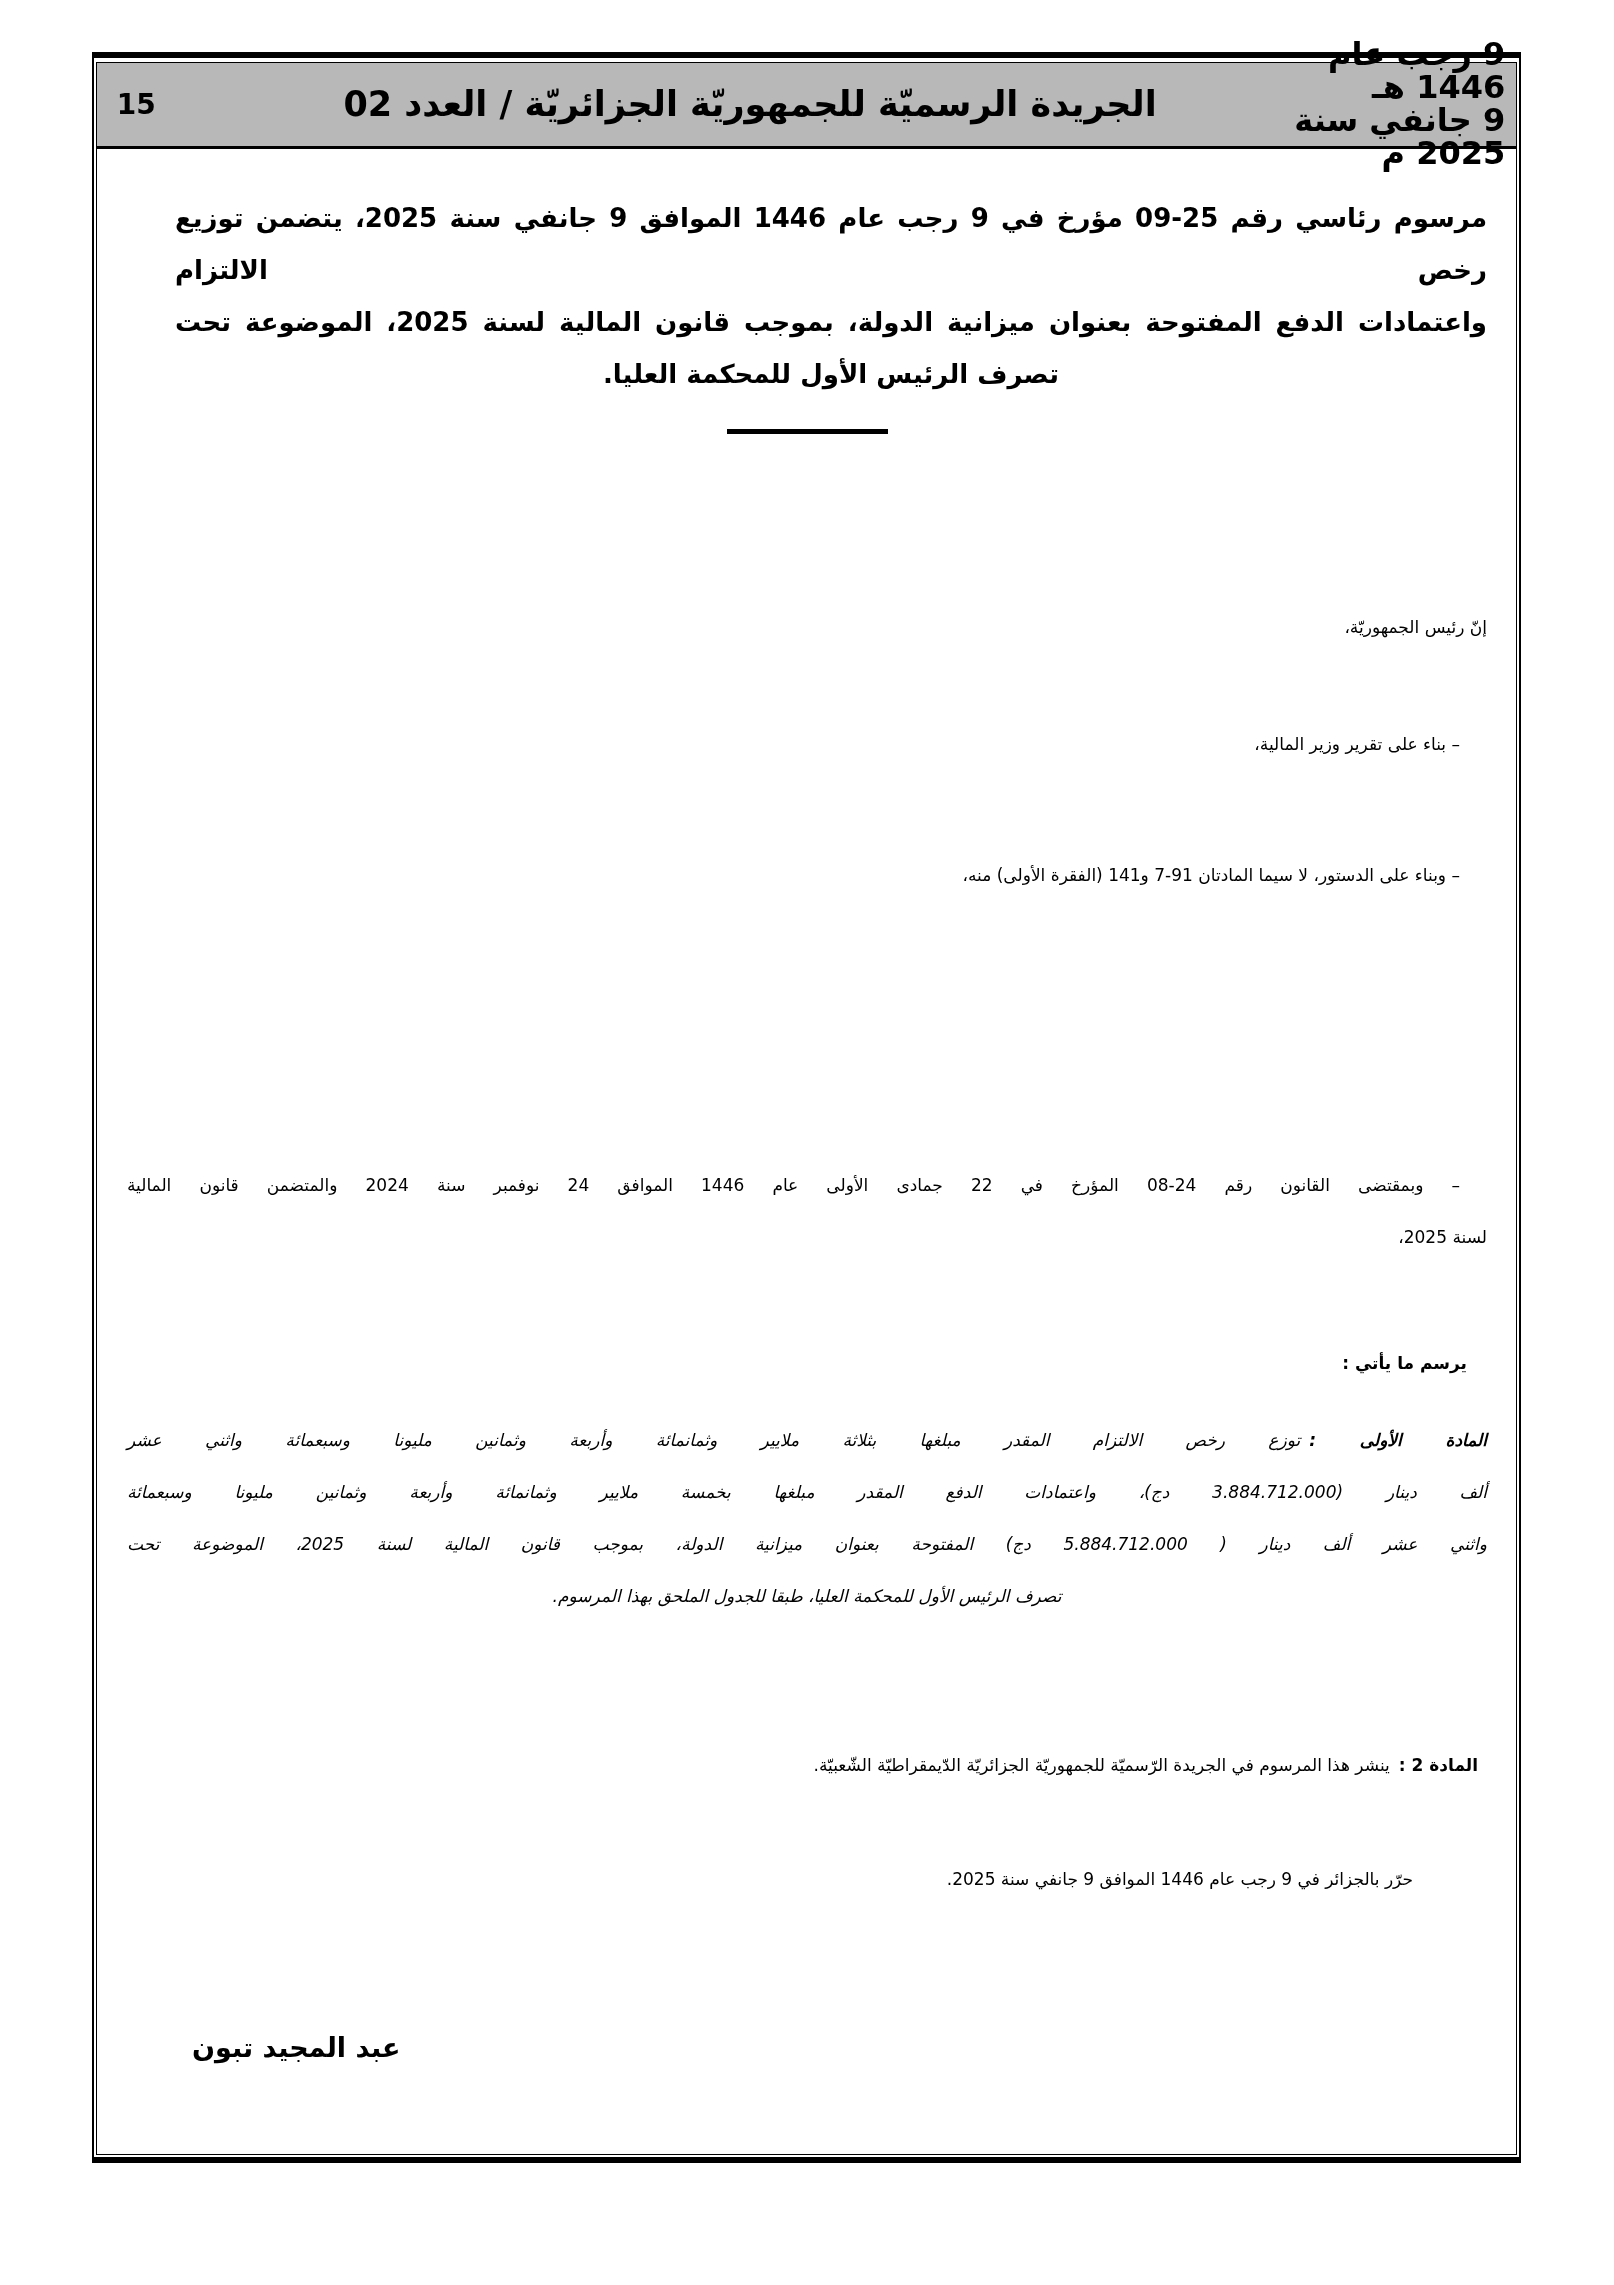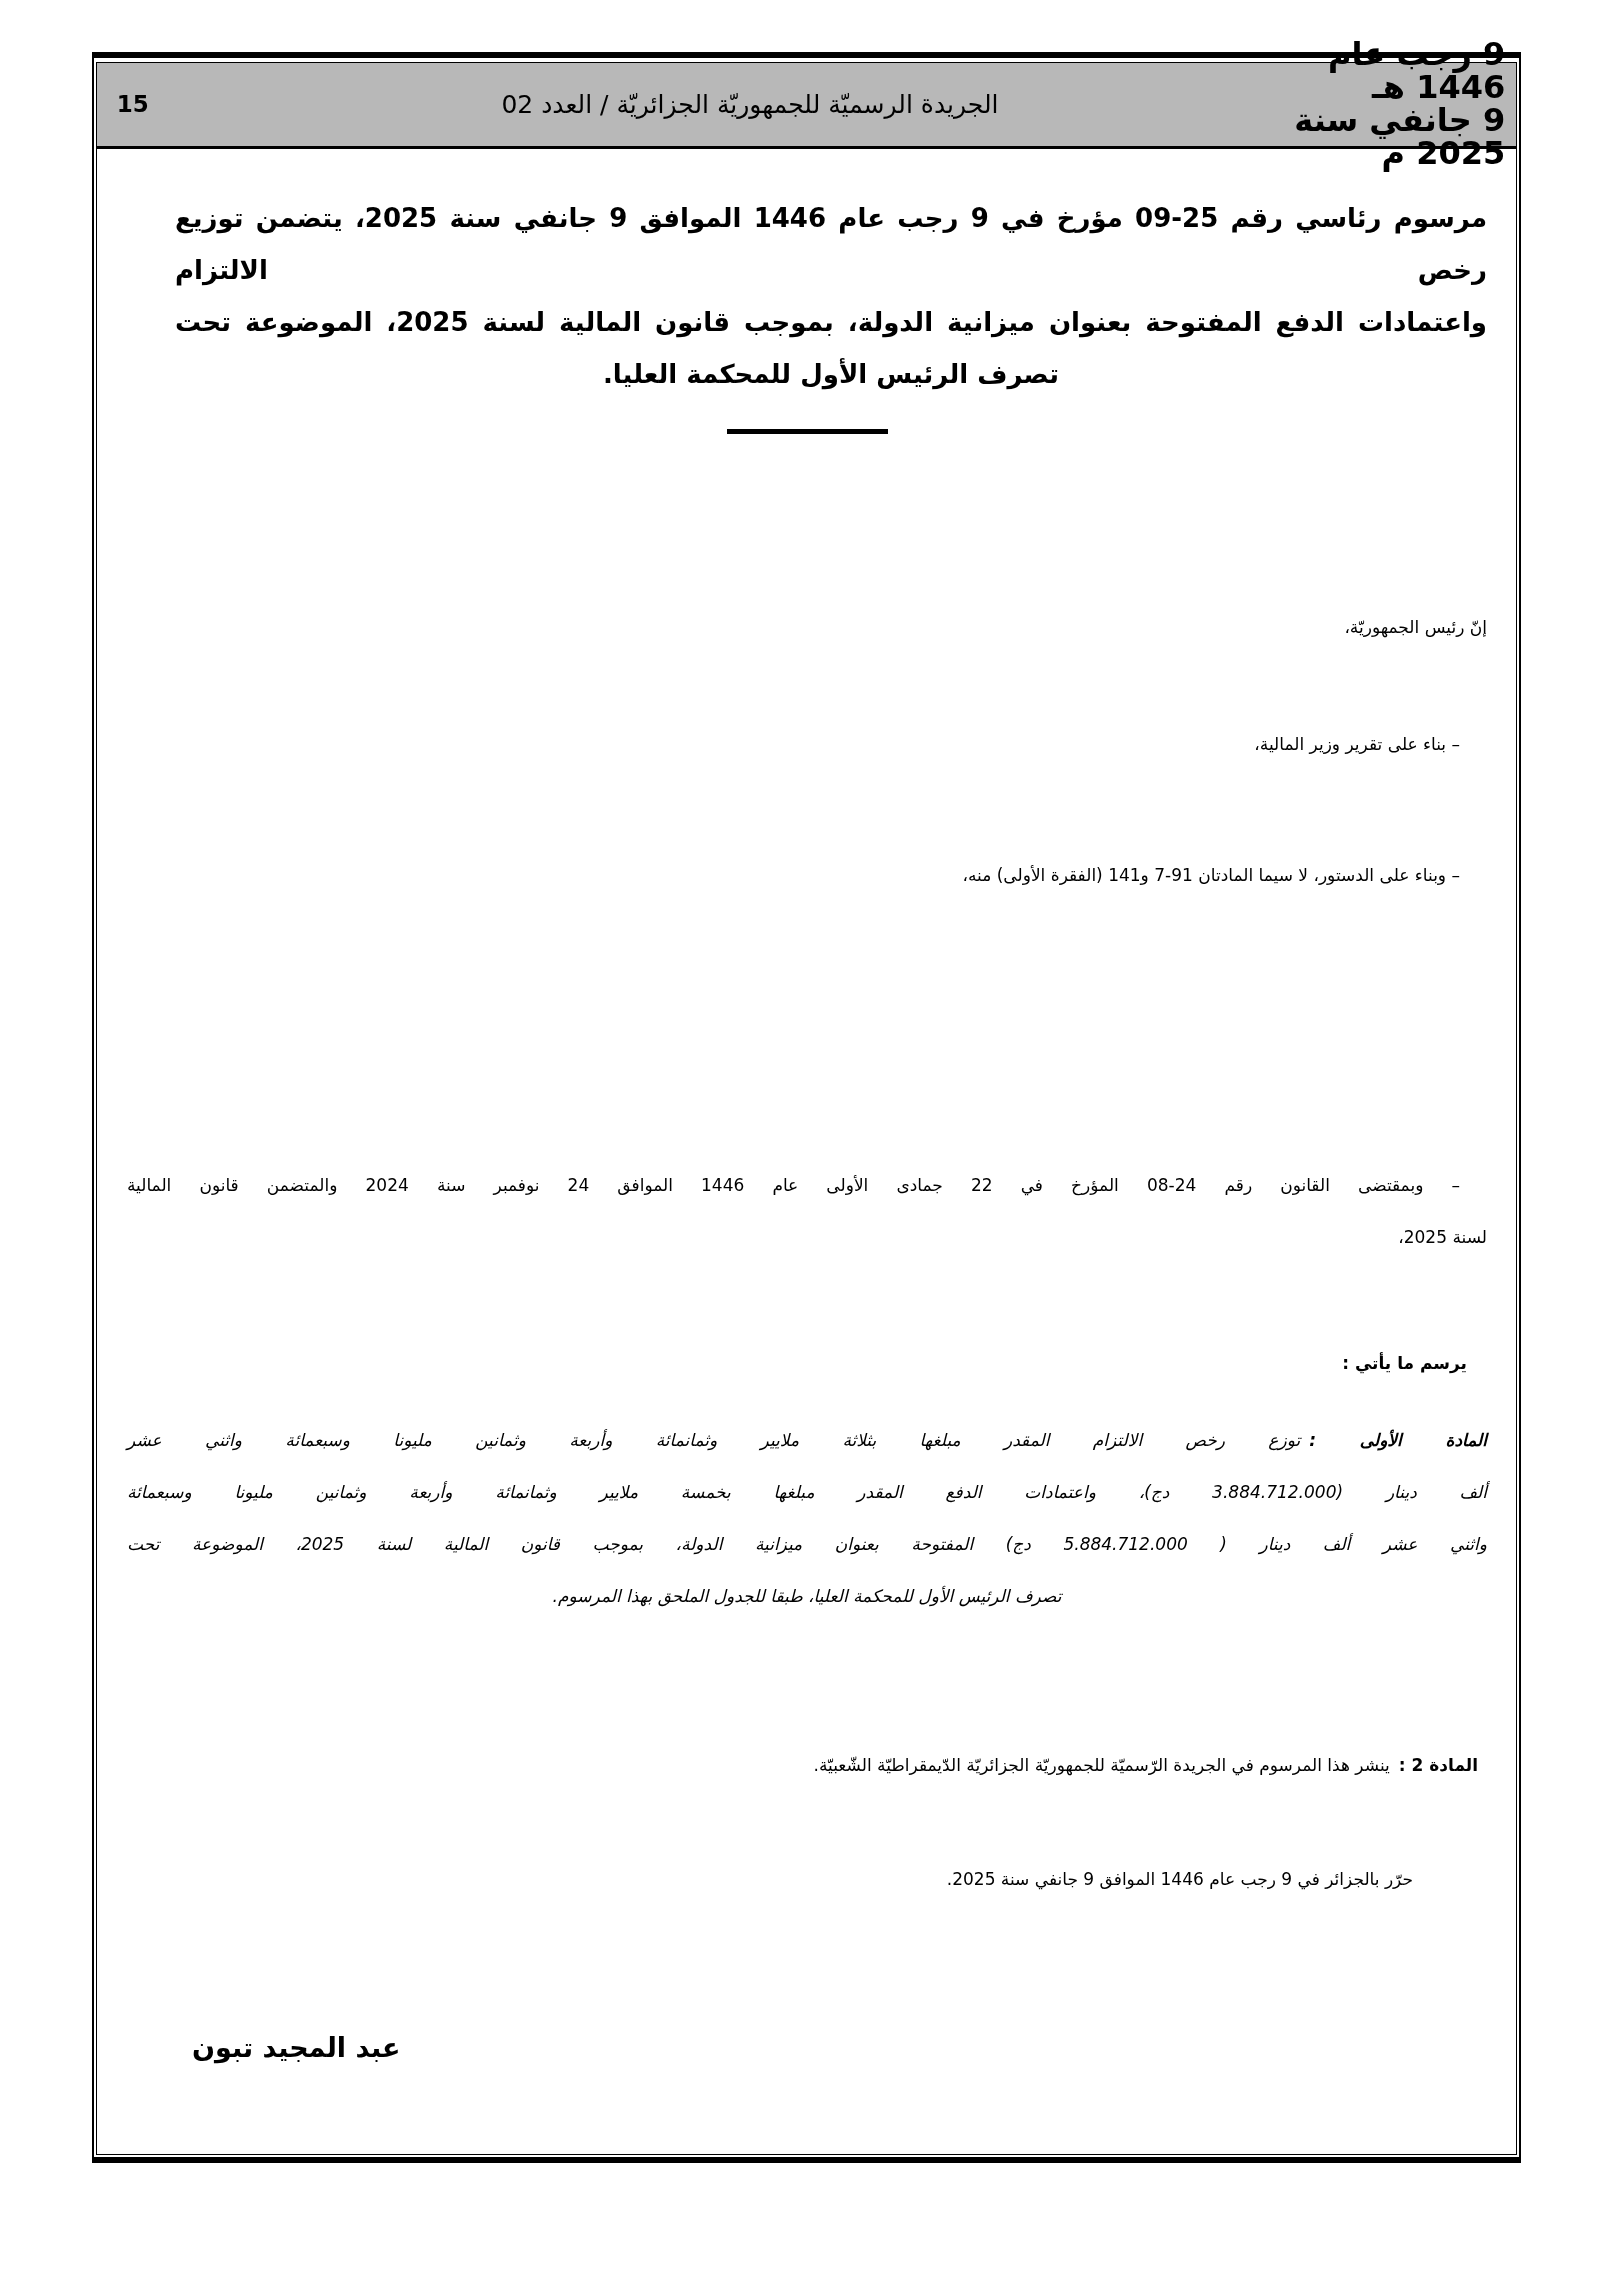--- a/index.html
+++ b/index.html
@@ -3,22 +3,22 @@
 <meta charset="utf-8">
 <style>
   html,body{margin:0;padding:0;background:#ffffff;}
   .page{position:relative;width:1615px;height:2285px;background:#ffffff;overflow:hidden;
         font-family:"DejaVu Sans",sans-serif;color:#000;}
   .frame-outer{position:absolute;left:92px;top:52px;width:1429px;height:2111px;
         box-sizing:border-box;border:2.7px solid #000;border-top-width:6.3px;border-bottom-width:6.3px;}
   .frame-inner{position:absolute;left:1.8px;right:1.8px;top:3.6px;bottom:1.8px;border:1.8px solid #000;}
   .band{display:flex;align-items:center;height:83px;border-bottom:3.6px solid #000;
         background:#b8b8b8;box-sizing:content-box;}
-  .band-left{width:136px;padding-left:20px;font-size:23px;font-weight:bold;text-align:left;}
-  .band-center{flex:1;text-align:center;font-size:25px;font-weight:normal;direction:rtl;}
+  .band-left{width:136px;padding-left:20px;font-size:28px;font-weight:bold;text-align:left;}
+  .band-center{flex:1;text-align:center;font-size:35px;font-weight:bold;direction:rtl;}
   .band-right{width:258px;padding-right:11px;text-align:right;font-size:32px;font-weight:bold;
         line-height:33px;direction:rtl;}
   .blk{position:absolute;left:127px;right:128px;direction:rtl;font-size:17px;line-height:52px;
         text-align:right;}
   .line{display:block;}
   .just{text-align:justify;text-align-last:justify;-moz-text-align-last:justify;}
   .cent{text-align-last:center;}
   .ind{text-indent:27px;}
   .ind-sm{text-indent:9px;}
   .ind-md{text-indent:20px;}

